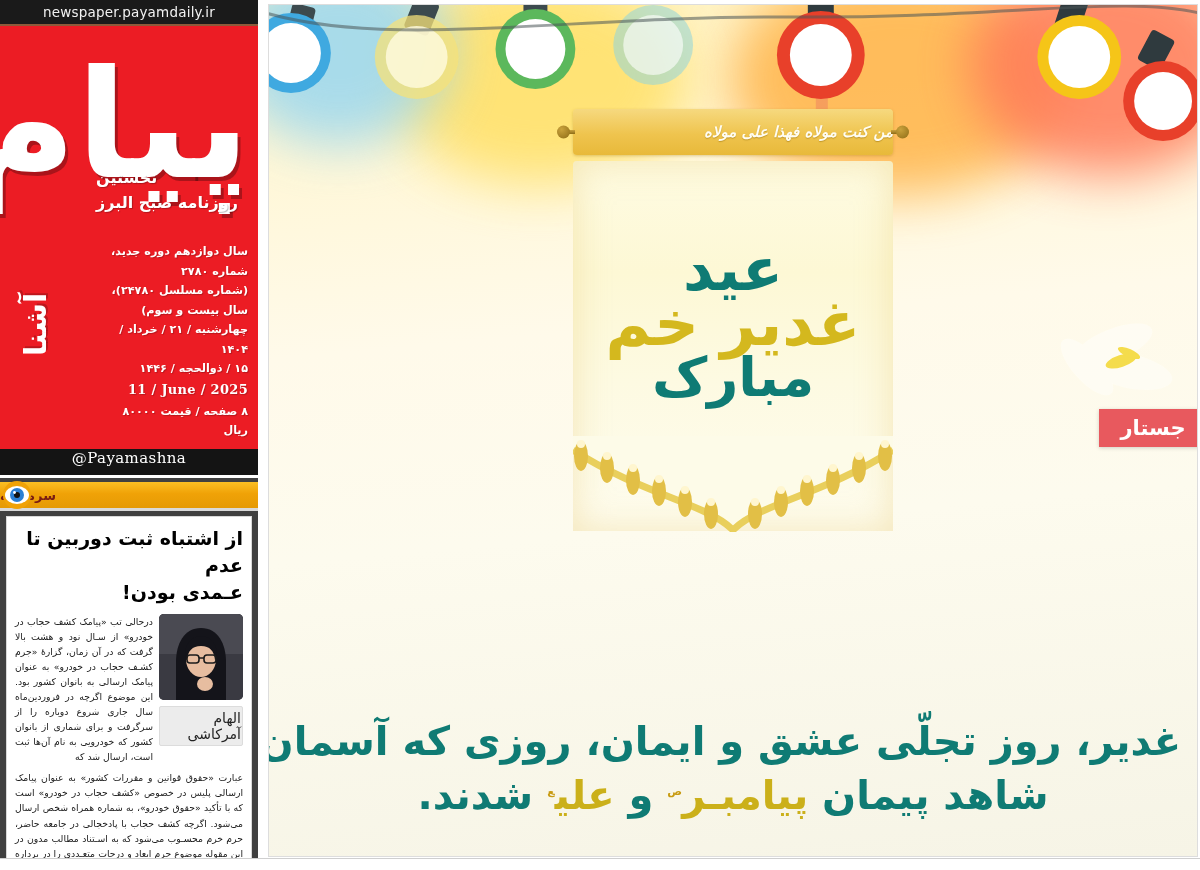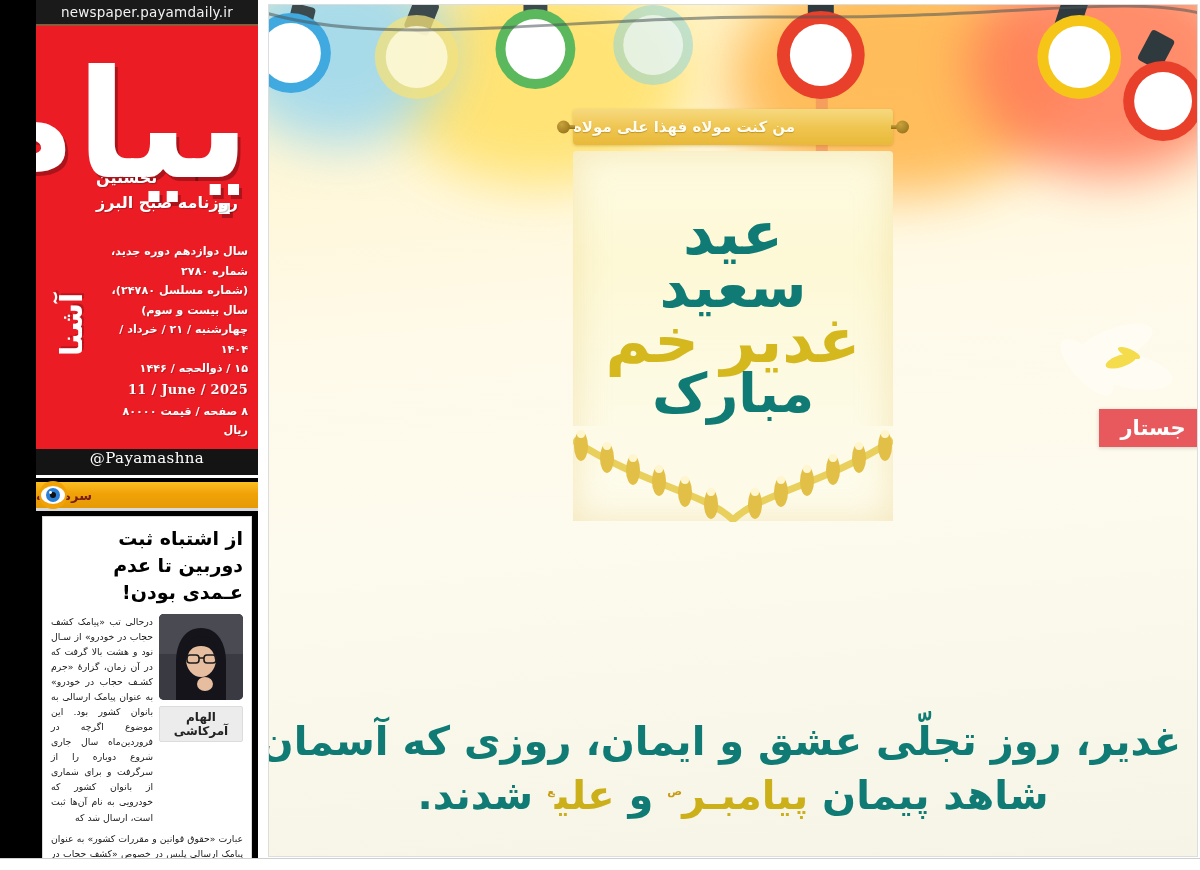--- a/index.html
+++ b/index.html
@@ -16,22 +16,21 @@
     background: #fff;
     display: flex;
     flex-direction: row-reverse;
   }
 
   
   .left-col {
     position: absolute;
     left: 0; top: 0;
     width: 258px; height: 870px;
-    background: #000000;
-    padding-left: 36px;
+    background: #404040;
   }
 
   
   .url-bar {
     height: 24px;
     background: #1a1a1a;
     color: #f2f2f2;
     font-family: "DejaVu Sans", "Liberation Sans", sans-serif;
     font-size: 13.5px;
     letter-spacing: .2px;
@@ -183,23 +182,23 @@
     width: 84px; height: 86px;
     border-radius: 5px;
     overflow: hidden;
     background: #2b2b30;
     position: relative;
   }
   .byline {
     margin-top: 6px;
     background: #ececec;
     border: 1px solid #dcdcdc;
-    text-align: center;
-    font-size: 12px;
-    font-weight: bold;
+    text-align: right;
+    font-size: 14px;
+    font-weight: normal;
     color: #222;
     padding: 3px 1px;
     border-radius: 2px;
   }
   .text-col {
     flex: 1;
     font-size: 9.3px;
     line-height: 1.62;
     color: #1a1a1a;
     text-align: justify;
@@ -232,25 +231,26 @@
   
   .banner {
     position: absolute;
     left: 50%;
     transform: translateX(-50%);
     top: 104px;
     width: 320px;
   }
   .banner-top {
     position: relative;
-    height: 36px;
+    height: 46px;
     background: linear-gradient(180deg,#f6d97f,#efc44e 55%,#e8b93a);
     border-radius: 4px;
-    display: flex; align-items: center; justify-content: flex-end;
+    display: flex; align-items: center; justify-content: flex-start;
     box-shadow: 0 1px 3px rgba(160,120,20,.35);
+    font-style: italic;
   }
   .banner-top .hadith {
     color: #fffdf2;
     font-size: 15px;
     font-weight: bold;
     letter-spacing: 1px;
     text-shadow: 0 1px 1px rgba(150,110,10,.5);
     direction: rtl;
   }
   .rod-cap {
@@ -482,21 +482,20 @@
         <span class="rod-bar l"></span>
         <span class="rod-cap l"></span>
         <span class="rod-bar r"></span>
         <span class="rod-cap r"></span>
         <span class="hadith">من کنت مولاه فهذا علی مولاه</span>
       </div>
 
       <div class="banner-body">
         <div class="calligraphy">
           <div class="line l1">عید</div>
-          <div class="line l2">سعید</div>
           <div class="line l3">غدیر خم</div>
           <div class="line l4">مبارک</div>
         </div>
 
         <svg class="banner-scallop" viewBox="0 0 320 96" preserveAspectRatio="none" aria-hidden="true">
           <path d="M0 0 H320 V16 C280 44, 236 60, 200 74 C180 82, 168 90, 160 96 C152 90, 140 82, 120 74 C84 60, 40 44, 0 16 Z" fill="#fdfbe8"></path>
           <path d="M0 14 C46 44, 92 58, 128 74 C146 82, 154 88, 160 94 C166 88, 174 82, 192 74 C228 58, 274 44, 320 14" fill="none" stroke="#e9cf5c" stroke-width="7"></path>
           <g fill="#e2bf46">
             <ellipse cx="8" cy="20" rx="7" ry="15"></ellipse>
               <ellipse cx="34" cy="32" rx="7" ry="15"></ellipse>

